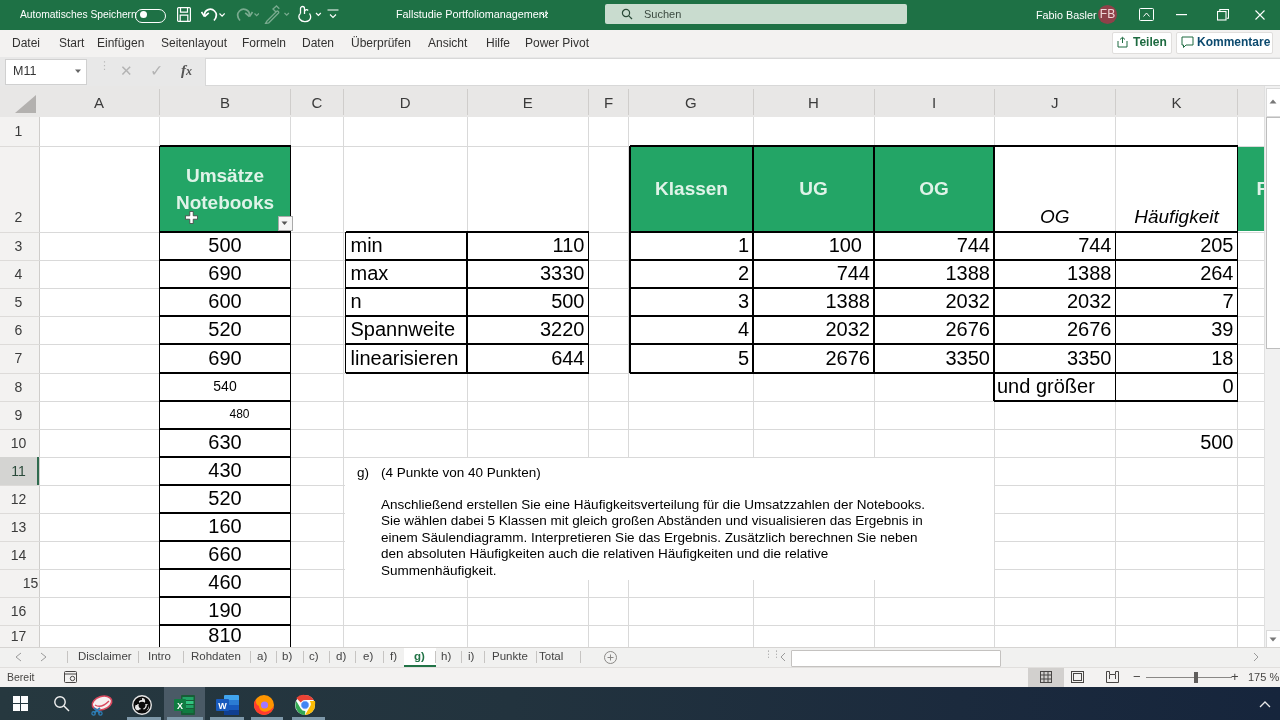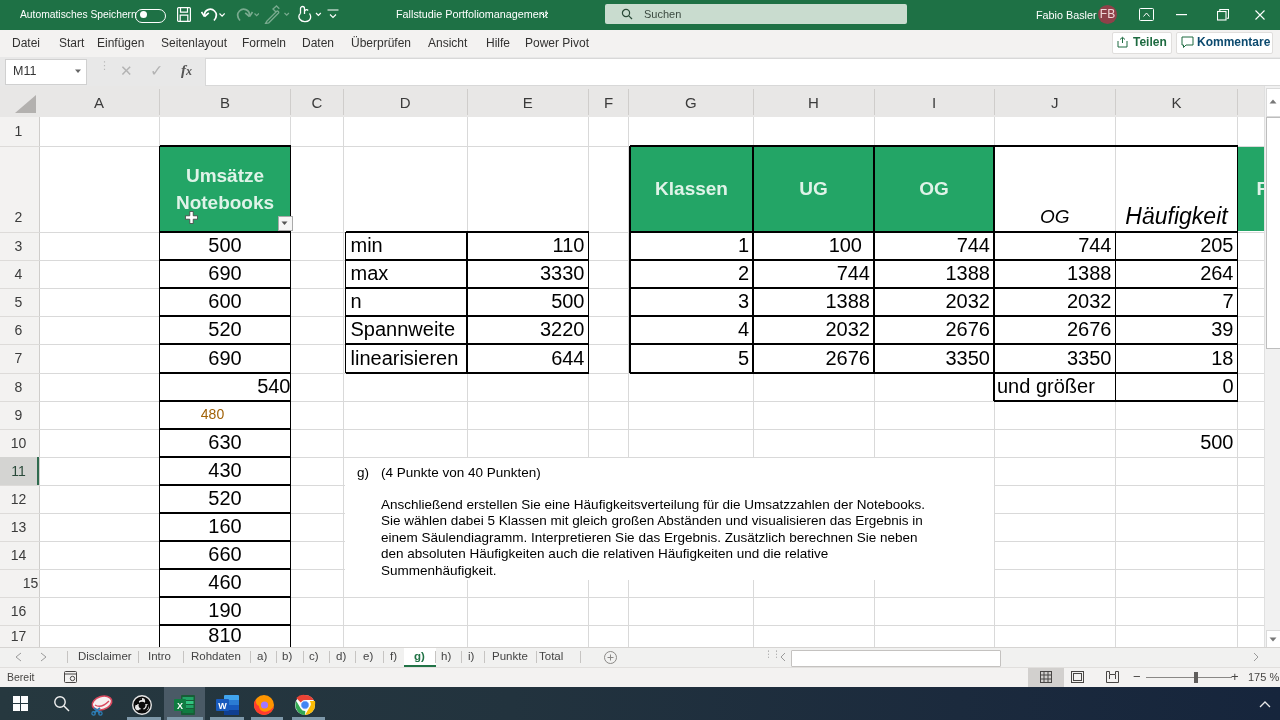--- a/index.html
+++ b/index.html
@@ -204,22 +204,22 @@
     <path d="M0.5 0.5 l3 3.5 l3 -3.5" fill="#555"></path>
   </svg>
 <svg style="position:absolute;left:185px;top:211px" width="13" height="13" viewBox="0 0 15 15">
     <path d="M5.5 0.5 h4 v5 h5 v4 h-5 v5 h-4 v-5 h-5 v-4 h5 z" fill="#fff" stroke="#444" stroke-width="1"></path>
   </svg>
 <div style="left:159.5px;top:232px;width:131.0px;height:28px;line-height:27px;font-size:20px;color:#000;text-align:center;">500</div>
 <div style="left:159.5px;top:260px;width:131.0px;height:28px;line-height:27px;font-size:20px;color:#000;text-align:center;">690</div>
 <div style="left:159.5px;top:288px;width:131.0px;height:28px;line-height:27px;font-size:20px;color:#000;text-align:center;">600</div>
 <div style="left:159.5px;top:316px;width:131.0px;height:28px;line-height:27px;font-size:20px;color:#000;text-align:center;">520</div>
 <div style="left:159.5px;top:344px;width:131.0px;height:29px;line-height:28px;font-size:20px;color:#000;text-align:center;">690</div>
-<div style="left:159.5px;top:373px;width:131.0px;height:16px;line-height:27px;font-size:20px;color:#000;text-align:right;">540</div>
-<div style="left:147px;top:401px;width:131.0px;height:28px;line-height:27px;font-size:14px;color:#a16207;text-align:center;">480</div>
+<div style="left:159.5px;top:373px;width:131.0px;height:16px;line-height:27px;font-size:14px;color:#000;text-align:center;">540</div>
+<div style="left:174px;top:401px;width:131.0px;height:28px;line-height:27px;font-size:12px;color:#000000;text-align:center;">480</div>
 <div style="left:159.5px;top:429px;width:131.0px;height:28px;line-height:27px;font-size:20px;color:#000;text-align:center;">630</div>
 <div style="left:159.5px;top:457px;width:131.0px;height:28px;line-height:27px;font-size:20px;color:#000;text-align:center;">430</div>
 <div style="left:159.5px;top:485px;width:131.0px;height:28px;line-height:27px;font-size:20px;color:#000;text-align:center;">520</div>
 <div style="left:159.5px;top:513px;width:131.0px;height:28px;line-height:27px;font-size:20px;color:#000;text-align:center;">160</div>
 <div style="left:159.5px;top:541px;width:131.0px;height:28px;line-height:27px;font-size:20px;color:#000;text-align:center;">660</div>
 <div style="left:159.5px;top:569px;width:131.0px;height:28px;line-height:27px;font-size:20px;color:#000;text-align:center;">460</div>
 <div style="left:159.5px;top:597px;width:131.0px;height:28px;line-height:27px;font-size:20px;color:#000;text-align:center;">190</div>
 <div style="left:159.5px;top:625px;width:131.0px;height:22px;line-height:21px;font-size:20px;color:#000;text-align:center;">810</div>
 <div style="left:345.5px;top:232px;width:243.0px;height:141px;background:#fff"></div>
 <div style="left:344.75px;top:232px;width:1.5px;height:141px;background:#000"></div>
@@ -279,21 +279,21 @@
 <div style="left:1114.75px;top:232px;width:1.5px;height:169px;background:#000"></div>
 <div style="left:994px;top:145.25px;width:243.5px;height:1.5px;background:#000"></div>
 <div style="left:994px;top:231.25px;width:243.5px;height:1.5px;background:#000"></div>
 <div style="left:994px;top:259.25px;width:243.5px;height:1.5px;background:#000"></div>
 <div style="left:994px;top:287.25px;width:243.5px;height:1.5px;background:#000"></div>
 <div style="left:994px;top:315.25px;width:243.5px;height:1.5px;background:#000"></div>
 <div style="left:994px;top:343.25px;width:243.5px;height:1.5px;background:#000"></div>
 <div style="left:994px;top:372.25px;width:243.5px;height:1.5px;background:#000"></div>
 <div style="left:994px;top:400.25px;width:243.5px;height:1.5px;background:#000"></div>
 <div style="left:994px;top:203px;width:121.5px;height:27px;line-height:27px;text-align:center;font-size:19px;font-style:italic;color:#000;">OG</div>
-<div style="left:1115.5px;top:203px;width:122.0px;height:27px;line-height:27px;text-align:center;font-size:23px;font-style:italic;color:#000;">Häufigkeit</div>
+<div style="left:1115.5px;top:203px;width:122.0px;height:27px;line-height:27px;text-align:center;font-size:19px;font-style:italic;color:#000;">Häufigkeit</div>
 <div style="left:994px;top:232px;width:121.5px;height:28px;line-height:27px;font-size:20px;color:#000;text-align:right;padding-right:4px;box-sizing:border-box;">744</div>
 <div style="left:1115.5px;top:232px;width:122.0px;height:28px;line-height:27px;font-size:20px;color:#000;text-align:right;padding-right:4px;box-sizing:border-box;">205</div>
 <div style="left:994px;top:260px;width:121.5px;height:28px;line-height:27px;font-size:20px;color:#000;text-align:right;padding-right:4px;box-sizing:border-box;">1388</div>
 <div style="left:1115.5px;top:260px;width:122.0px;height:28px;line-height:27px;font-size:20px;color:#000;text-align:right;padding-right:4px;box-sizing:border-box;">264</div>
 <div style="left:994px;top:288px;width:121.5px;height:28px;line-height:27px;font-size:20px;color:#000;text-align:right;padding-right:4px;box-sizing:border-box;">2032</div>
 <div style="left:1115.5px;top:288px;width:122.0px;height:28px;line-height:27px;font-size:20px;color:#000;text-align:right;padding-right:4px;box-sizing:border-box;">7</div>
 <div style="left:994px;top:316px;width:121.5px;height:28px;line-height:27px;font-size:20px;color:#000;text-align:right;padding-right:4px;box-sizing:border-box;">2676</div>
 <div style="left:1115.5px;top:316px;width:122.0px;height:28px;line-height:27px;font-size:20px;color:#000;text-align:right;padding-right:4px;box-sizing:border-box;">39</div>
 <div style="left:994px;top:344px;width:121.5px;height:29px;line-height:28px;font-size:20px;color:#000;text-align:right;padding-right:4px;box-sizing:border-box;">3350</div>
 <div style="left:1115.5px;top:344px;width:122.0px;height:29px;line-height:28px;font-size:20px;color:#000;text-align:right;padding-right:4px;box-sizing:border-box;">18</div>

